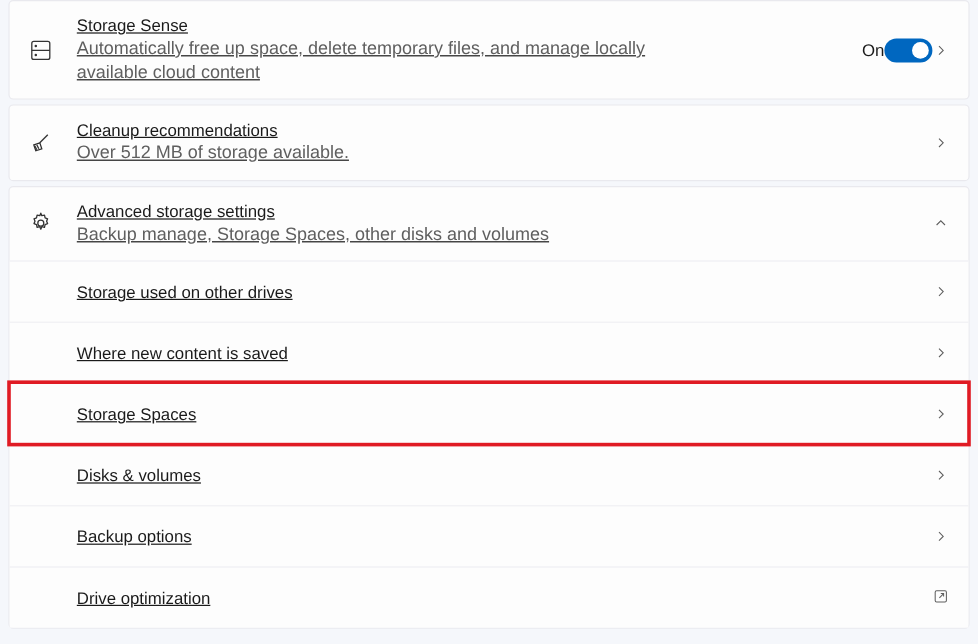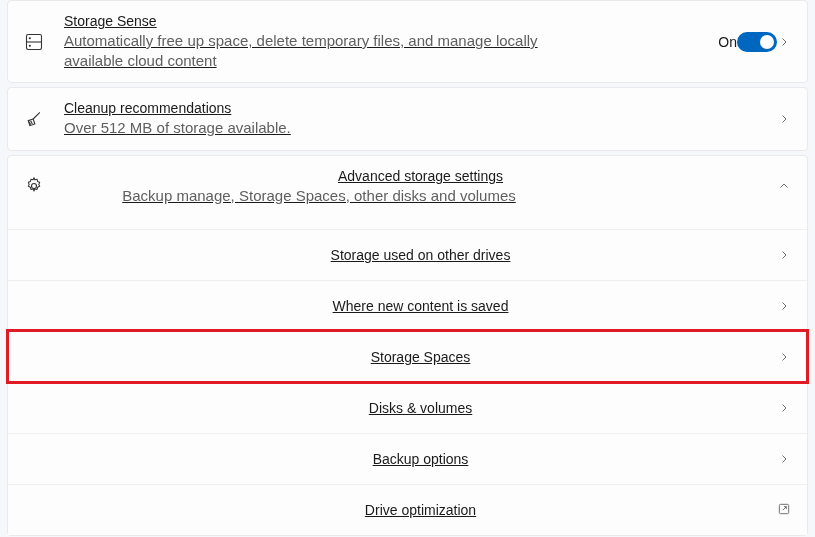--- a/index.html
+++ b/index.html
@@ -125,29 +125,27 @@
       padding-left: 40px;
     }
     .highlighted {
       outline: 3px solid #e01b24;
       outline-offset: -1px;
       z-index: 2;
       position: relative;
     }
     .card.with-sub {
       padding-bottom: 0;
-      text-align: center;
     }
     .card.with-sub .row {
       border-bottom: none;
     }
     .sub-container {
       border-radius: 0 0 4px 4px;
       overflow: visible;
-      margin-top: 12px;
     }
   </style>
 </head>
 <body>
 
 <div class="card">
   <div class="row row-clickable">
     <div class="icon-col">
       <svg viewBox="0 0 24 24">
           <rect x="3" y="3" width="18" height="18" rx="2"></rect>

